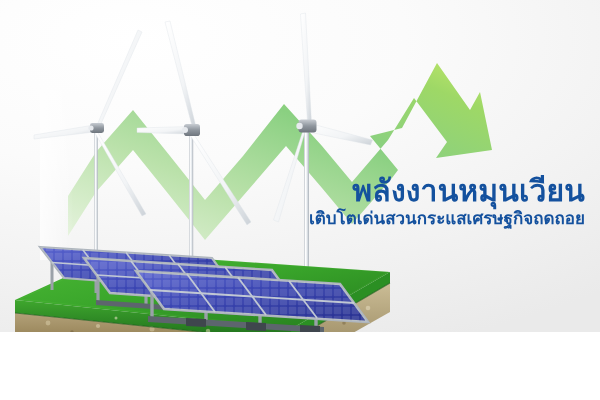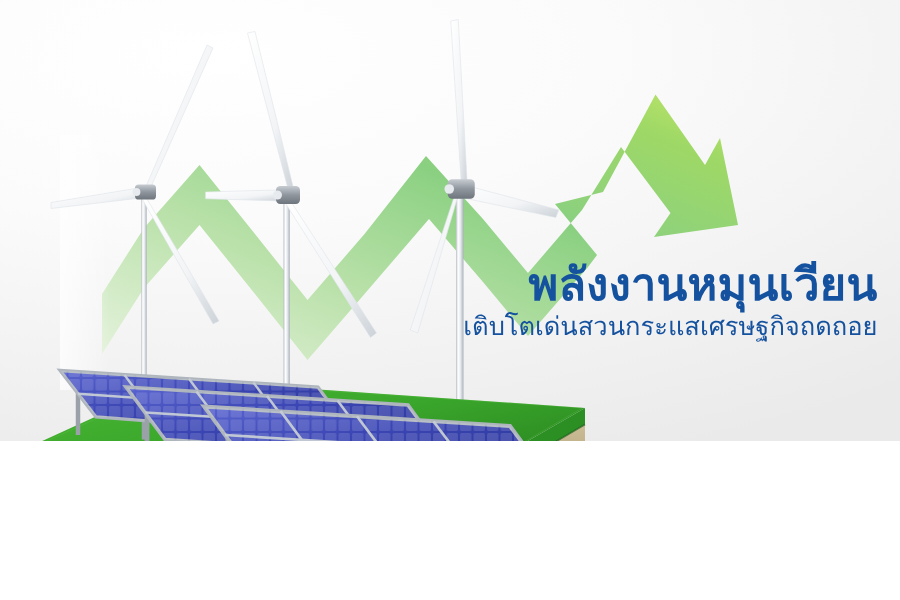--- a/index.html
+++ b/index.html
@@ -1,37 +1,37 @@
 <!DOCTYPE html>
 <html><head>
 <meta charset="utf-8">
 <style>
   html,body{margin:0;padding:0;}
   body{
     width:600px;height:400px;overflow:hidden;
     font-family:"DejaVu Sans","Liberation Sans",sans-serif;
   }
   #stage{
-    position:relative;width:600px;height:294px;overflow:hidden;
+    position:relative;width:600px;height:332px;overflow:hidden;
     background:
       radial-gradient(120% 100% at 22% 12%, #ffffff 0%, #fbfbfb 38%, #f3f3f3 68%, #eaeaea 100%);
   }
   .layer{position:absolute;left:0;top:0;width:600px;height:400px;}
   svg{display:block;}
 
   
   #headline-block{
     position:absolute;right:15px;top:176px;width:420px;text-align:right;
   }
   #headline{
     font-size:30px;font-weight:bold;line-height:1.02;letter-spacing:.2px;
     white-space:nowrap;
   }
   #subhead{
-    font-size:17px;font-weight:normal;line-height:1.05;margin-top:3px;
+    font-size:17px;font-weight:bold;line-height:1.05;margin-top:3px;
     white-space:nowrap;
   }
   #hashtag{
     position:absolute;right:22px;top:364px;
     font-size:19px;font-weight:600;letter-spacing:.1px;
   }
 </style>
 </head>
 <body>
 

